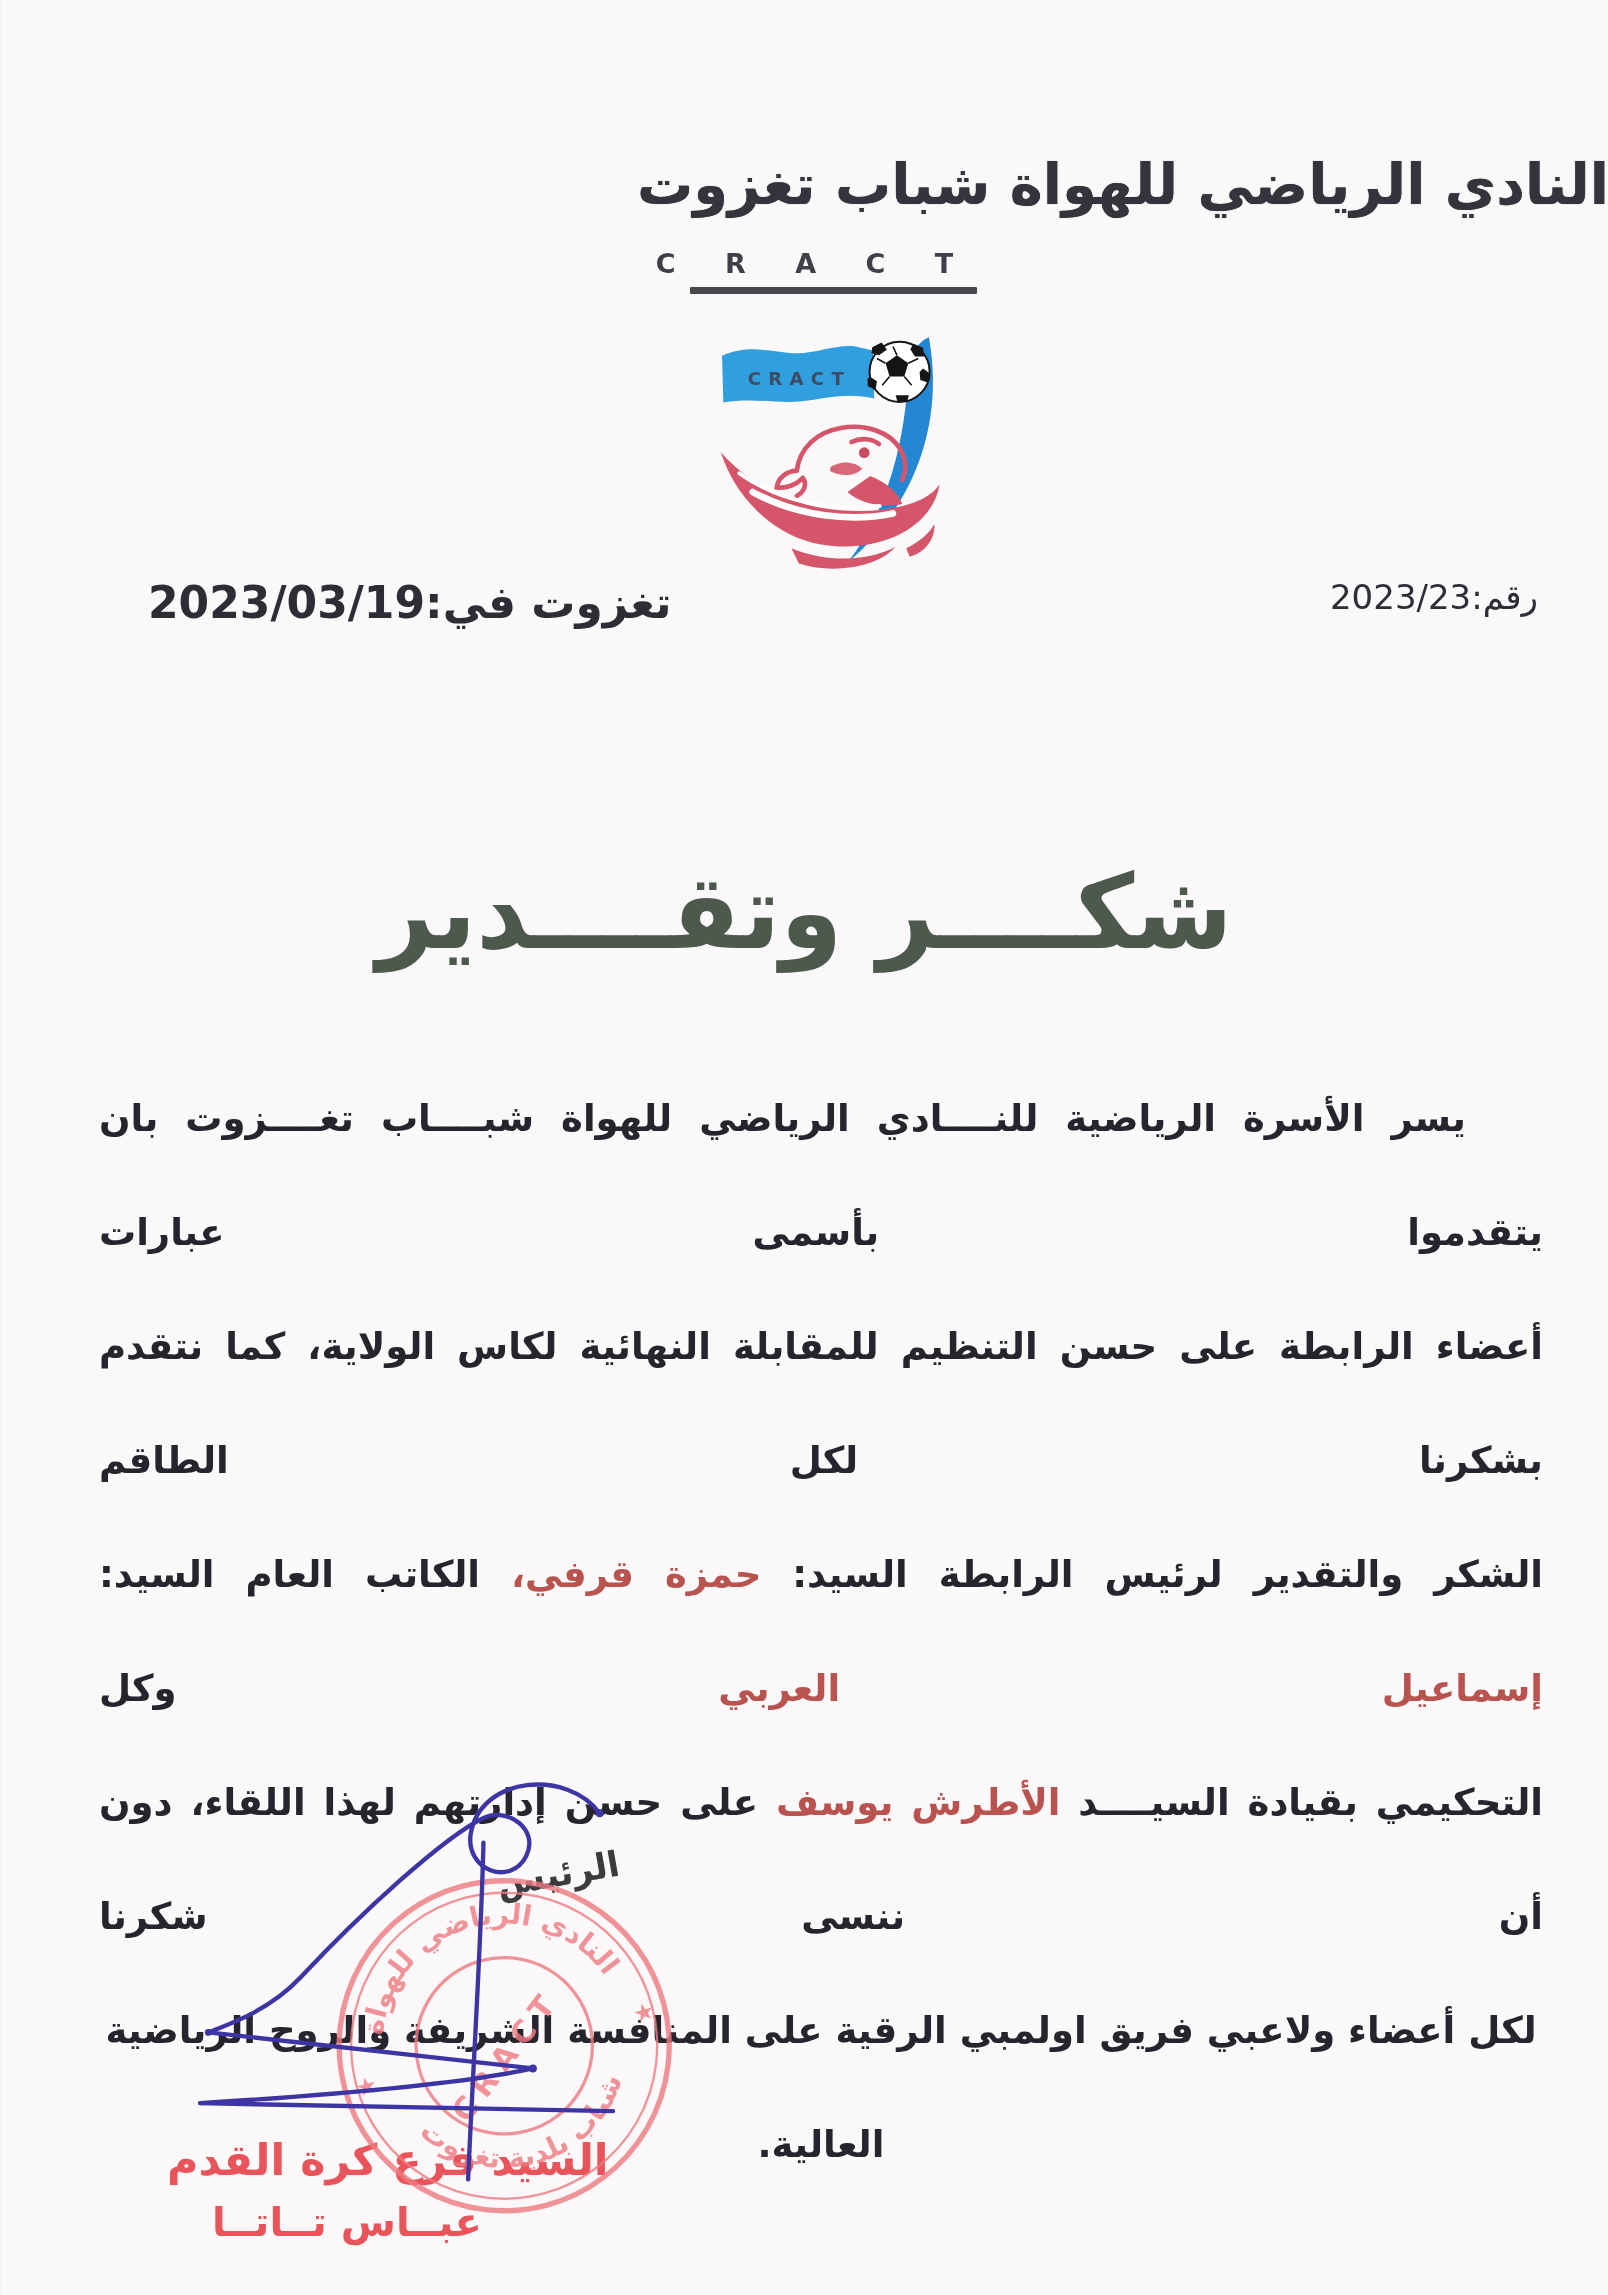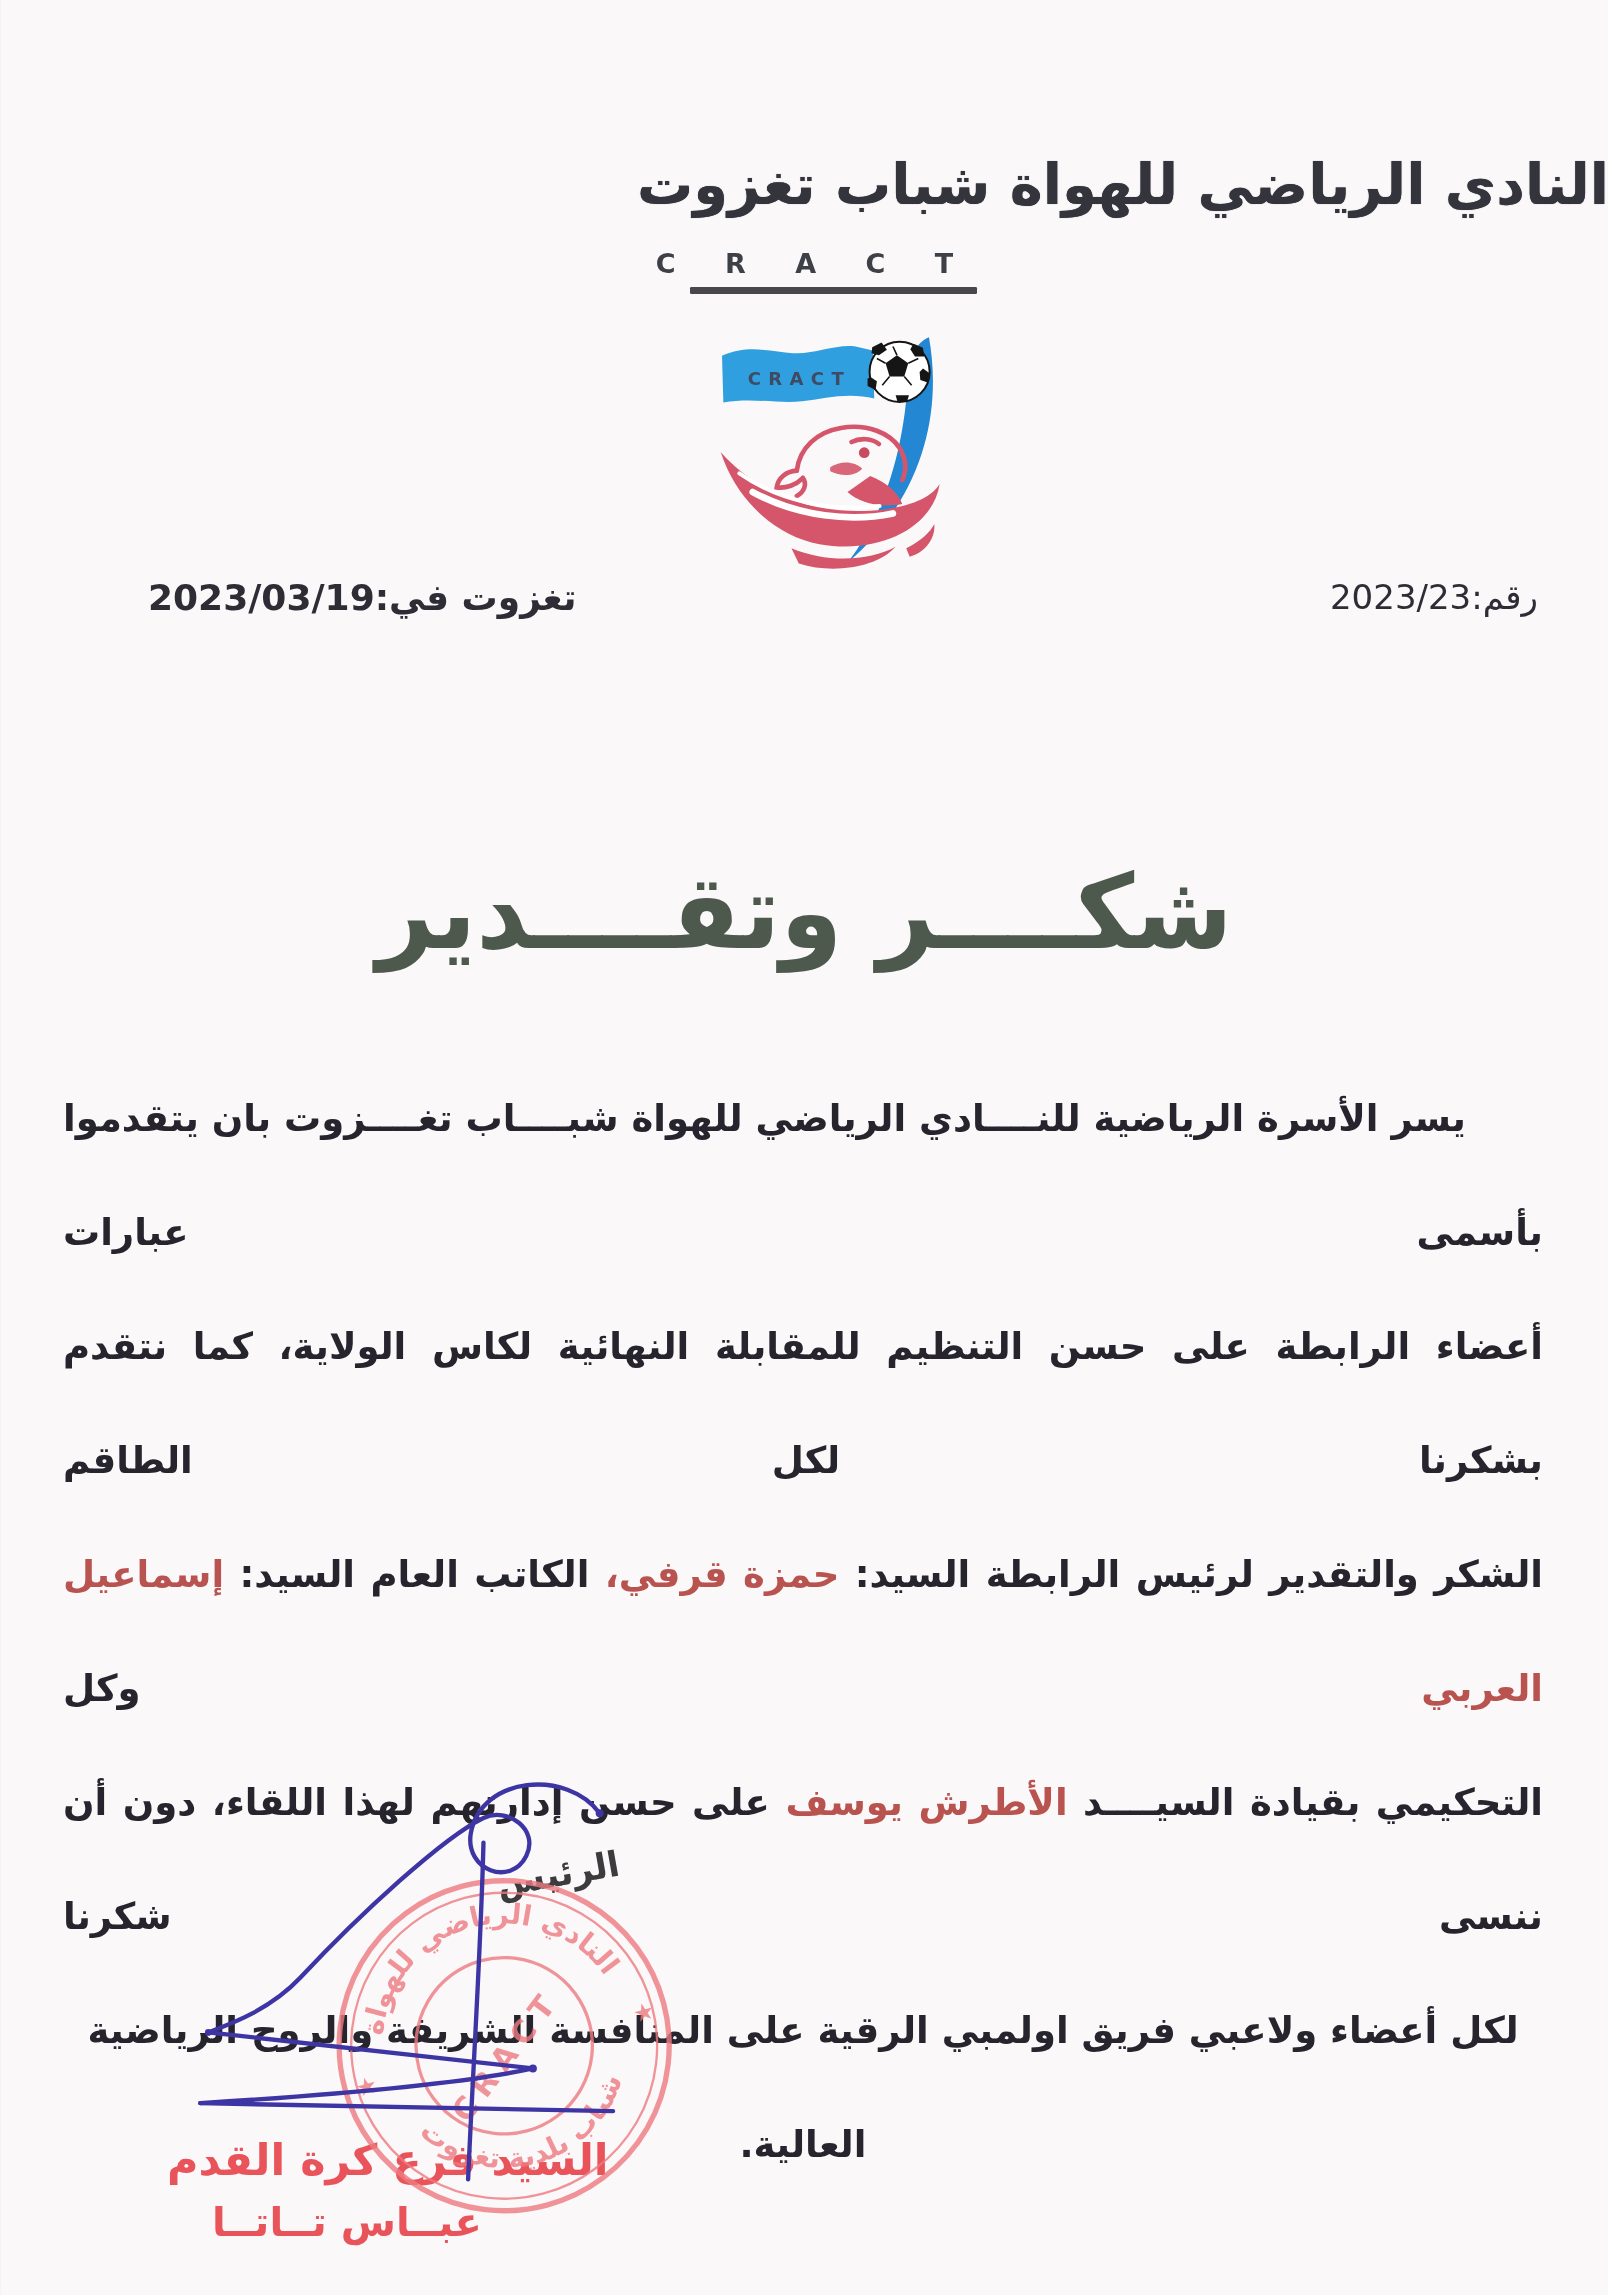--- a/index.html
+++ b/index.html
@@ -37,39 +37,39 @@
     border-radius:1.3px;
   }
   .logo-wrap{position:absolute;left:718px;top:333px;width:227px;height:238px;}
   
   .ref-number{
     position:absolute;top:577px;right:71px;
     font-size:34px;font-weight:400;color:#2e2d36;
   }
   .place-date{
     position:absolute;top:577px;left:148px;
-    font-size:36px;font-weight:700;color:#2e2d36;
+    font-size:44px;font-weight:700;color:#2e2d36;
     direction:rtl;
   }
   
   .doc-title{
     position:absolute;top:854px;left:0;right:0;
     text-align:center;
     font-size:100px;font-weight:800;
     color:#4e594e;
     transform:scaleY(1.03);
   }
   
   .body-text{
     position:absolute;top:1062px;right:66px;left:63px;
     font-size:37px;font-weight:700;
     line-height:114px;
     color:#26252d;
   }
-  .line{ text-align:justify; text-align-last:justify; white-space:normal; }
+  .line{ text-align:justify; text-align-last:justify; white-space:normal;margin-left:36px; }
   .line.first{ text-indent:77px; }
   .line.last{ text-align:center; text-align-last:center; }
   .red-name{ color:#b9534f; }
   
   .role-line{
     position:absolute;left:167px;top:2135px;
     font-size:43px;font-weight:800;color:#e9545a;
     z-index:2;letter-spacing:0.7px;
   }
   .signer-name{

